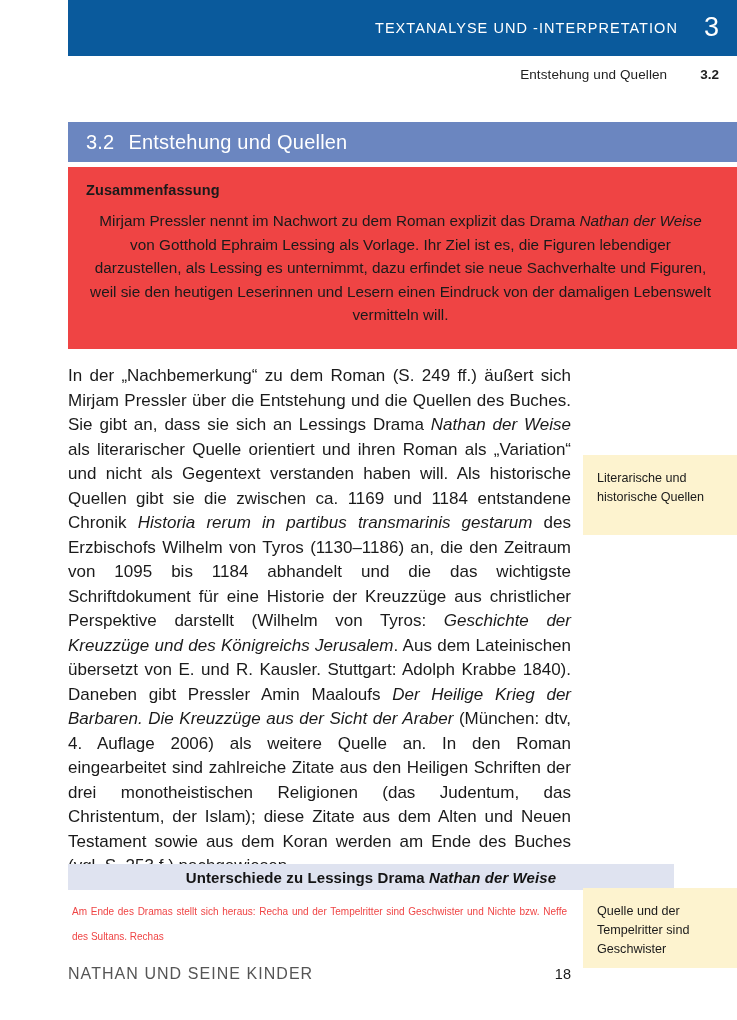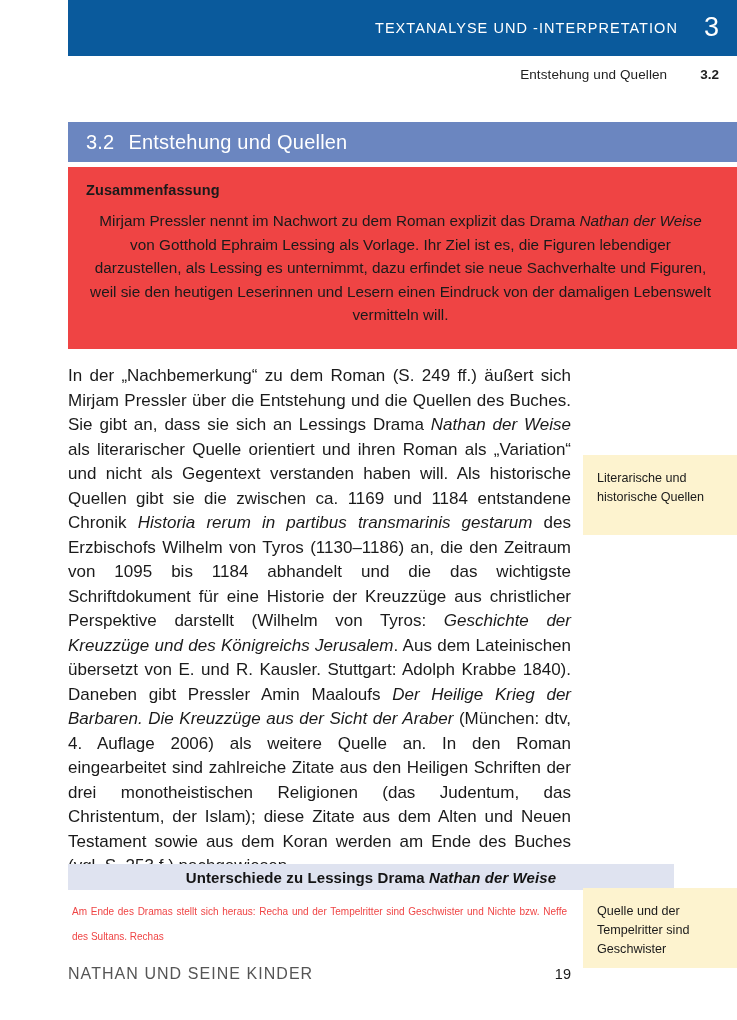--- a/index.html
+++ b/index.html
@@ -250,14 +250,14 @@
 
 <div class="closing-col">
   <p>Am Ende des Dramas stellt sich heraus: Recha und der Tempelritter sind Geschwister und Nichte bzw. Neffe des Sultans. Rechas</p>
 </div>
 
 <div class="margin-note margin-note-1">Literarische und historische Quellen</div>
 <div class="margin-note margin-note-2">Quelle und der Tempelritter sind Geschwister</div>
 
 <div class="footer">
   <span class="book-title">NATHAN UND SEINE KINDER</span>
-  <span class="page-number">19</span>
+  <span class="page-number">18</span>
 </div>
 
 </body></html>

